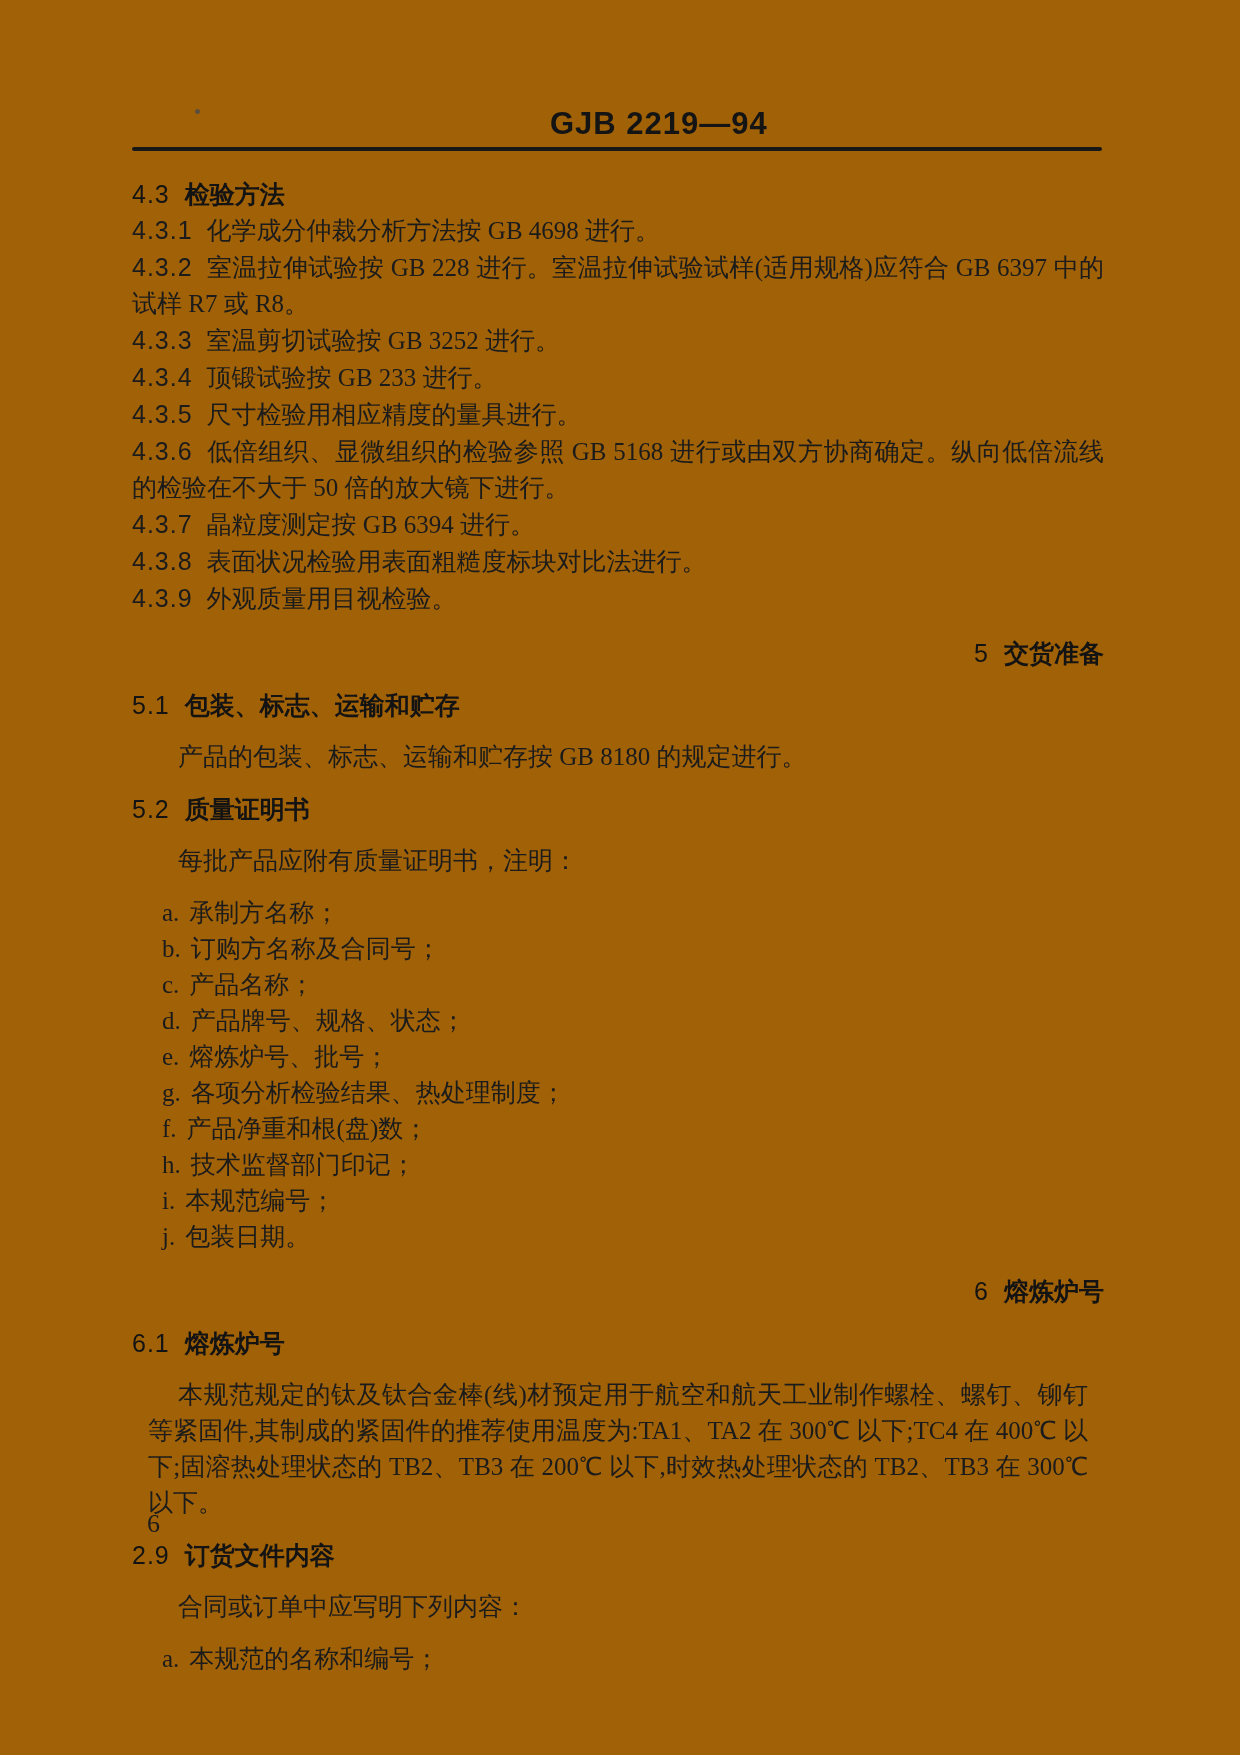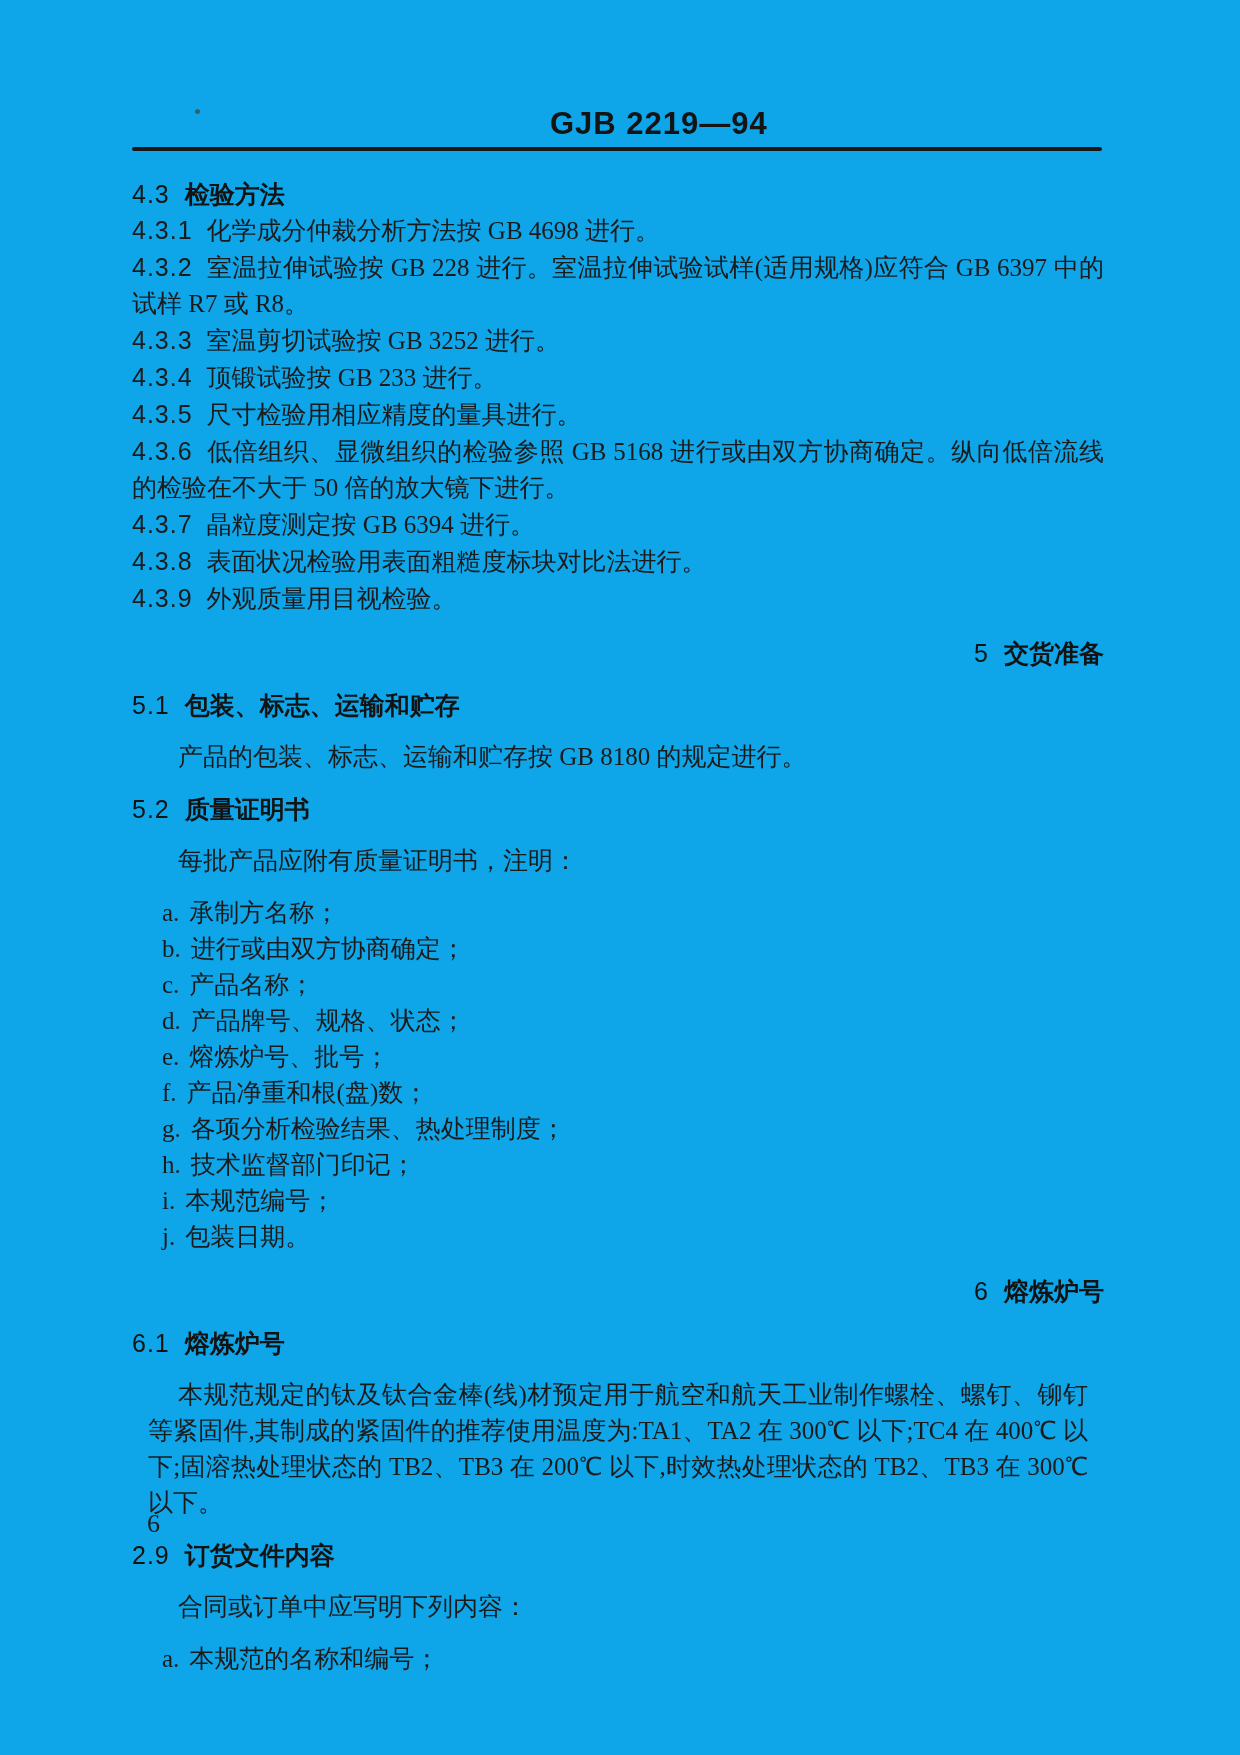--- a/index.html
+++ b/index.html
@@ -1,21 +1,21 @@
 <!DOCTYPE html>
 <html lang="zh"><head>
 <meta charset="utf-8">
 <style>
   html, body { margin: 0; padding: 0; background: #e8e8e8; }
   .page {
     position: relative;
     width: 1240px;
     height: 1755px;
     margin: 0 auto;
-    background: #0ea5e9;
+    background: #a16207;
     color: #1b1b1b;
     font-family: "Liberation Serif", serif;
     font-size: 25px;
     line-height: 36px;
     overflow: hidden;
   }
   .doc-header {
     position: absolute;
     left: 550px;
     top: 106px;
@@ -133,36 +133,36 @@
 
     <div class="heading">
       <span class="num">5.2</span><span>质量证明书</span>
     </div>
     <p class="para">每批产品应附有质量证明书，注明：</p>
 
     <div class="list-item">
       <span class="list-label">a.</span><span>承制方名称；</span>
     </div>
     <div class="list-item">
-      <span class="list-label">b.</span><span>进行或由双方协商确定；</span>
+      <span class="list-label">b.</span><span>订购方名称及合同号；</span>
     </div>
     <div class="list-item">
       <span class="list-label">c.</span><span>产品名称；</span>
     </div>
     <div class="list-item">
       <span class="list-label">d.</span><span>产品牌号、规格、状态；</span>
     </div>
     <div class="list-item">
       <span class="list-label">e.</span><span>熔炼炉号、批号；</span>
     </div>
     <div class="list-item">
-      <span class="list-label">f.</span><span>产品净重和根(盘)数；</span>
+      <span class="list-label">g.</span><span>各项分析检验结果、热处理制度；</span>
     </div>
     <div class="list-item">
-      <span class="list-label">g.</span><span>各项分析检验结果、热处理制度；</span>
+      <span class="list-label">f.</span><span>产品净重和根(盘)数；</span>
     </div>
     <div class="list-item">
       <span class="list-label">h.</span><span>技术监督部门印记；</span>
     </div>
     <div class="list-item">
       <span class="list-label">i.</span><span>本规范编号；</span>
     </div>
     <div class="list-item">
       <span class="list-label">j.</span><span>包装日期。</span>
     </div>

